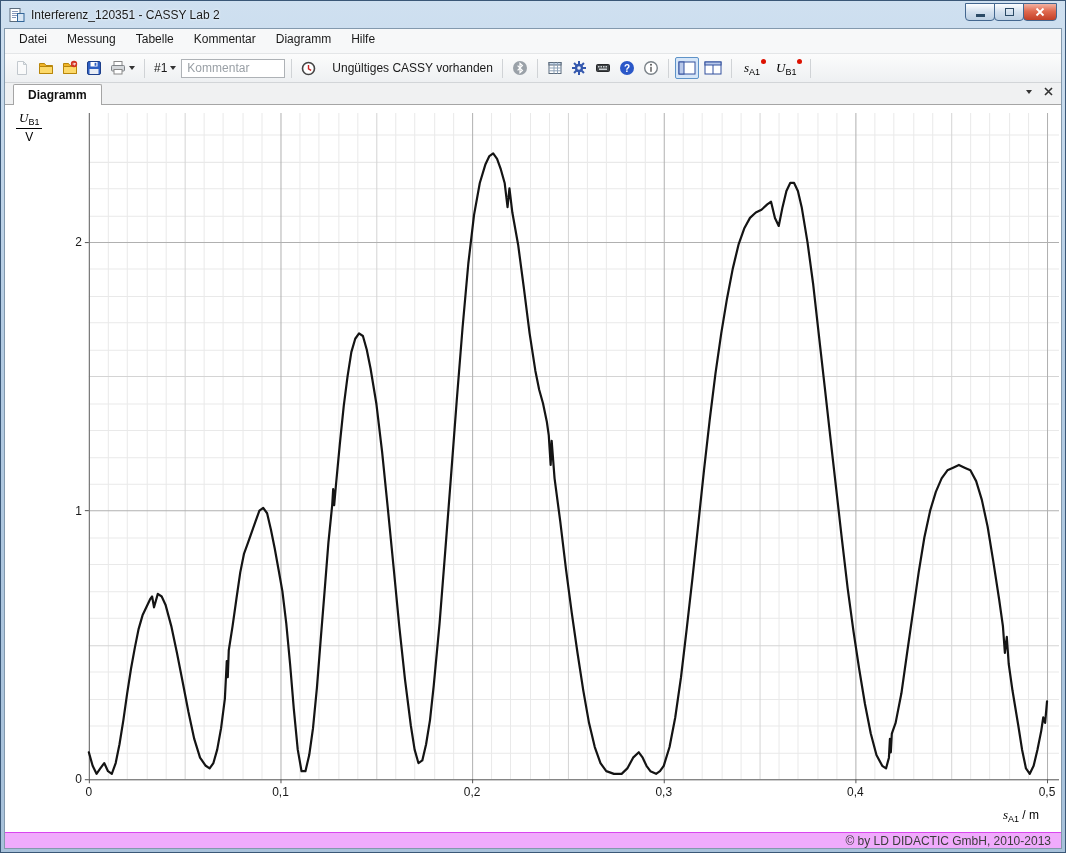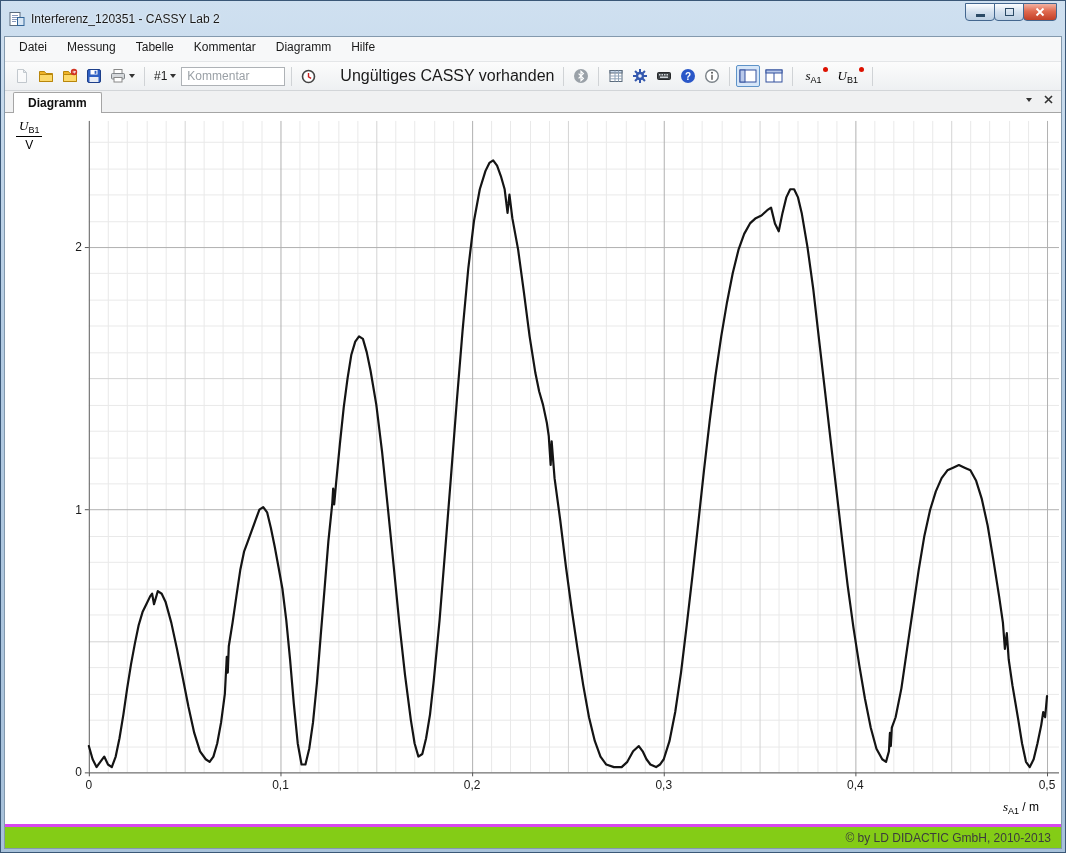--- a/index.html
+++ b/index.html
@@ -8,21 +8,21 @@
   .window {
     width:1066px; height:853px;
     border:1px solid #3a5777;
     background:linear-gradient(180deg,#cfe0f0 0%,#b3cbe2 40%,#a7c1da 100%);
     padding:0 3px 3px 3px;
     display:flex; flex-direction:column;
     overflow:hidden;
   }
 
   
-  .titlebar { height:35px; display:flex; align-items:center; gap:6px; padding:0 5px; }
+  .titlebar { height:27px; display:flex; align-items:center; gap:6px; padding:0 5px; }
   .app-icon { width:16px; height:16px; flex:0 0 auto; }
   .title-text { font-size:12px; color:#1a1a1a; flex:1; white-space:nowrap; overflow:hidden; text-shadow:0 0 3px #fff; }
   .win-buttons { display:flex; align-items:flex-start; height:100%; padding-top:2px; }
   .win-btn {
     width:30px; height:18px; display:flex; align-items:center; justify-content:center;
     border:1px solid #44678f; border-radius:0 0 4px 4px; margin-left:-1px;
     background:linear-gradient(180deg,#fdfeff,#d3e0ee 50%,#bccfe2);
     cursor:default;
   }
   .win-btn.close { width:34px; background:linear-gradient(180deg,#f2b2a2,#e06a50 45%,#c33f27); }
@@ -38,21 +38,21 @@
   
   .toolbar { height:29px; background:linear-gradient(180deg,#fcfcfc,#eef0f2); border-bottom:1px solid #d2d5d8; display:flex; align-items:center; padding:0 6px; gap:2px; }
   .tb-sep { width:1px; height:19px; background:#d0d3d6; margin:0 4px; flex:0 0 auto; }
   .tb-btn { height:22px; min-width:22px; display:flex; align-items:center; justify-content:center; border:1px solid transparent; border-radius:2px; padding:0 2px; gap:3px; cursor:default; }
   .tb-btn.selected { background:#d6e6f8; border-color:#5e93c8; }
   .tb-btn.disabled { opacity:.55; }
   .tri-down { width:0; height:0; border-left:3.5px solid transparent; border-right:3.5px solid transparent; border-top:4px solid #333; }
   .dataset-label { font-size:12px; color:#1a1a1a; }
   .comment-input { width:104px; height:19px; border:1px solid #aeb2b6; font-family:"Liberation Sans",sans-serif; font-size:12px; padding:0 5px; color:#333; background:#fff; }
   .comment-input::placeholder { color:#9aa0a6; }
-  .cassy-status { font-size:16px; color:#1a1a1a; margin-left:21px; white-space:nowrap; }
+  .cassy-status { font-size:12px; color:#1a1a1a; margin-left:13px; white-space:nowrap; }
   .qty-btn { position:relative; font-size:12px; padding:2px 7px 2px 5px; }
   .qty-sym { font-family:"Liberation Serif",serif; font-style:italic; font-size:13px; }
   .qty-sub { font-size:9px; vertical-align:-3px; }
   .red-dot { position:absolute; top:1px; right:1px; width:5px; height:5px; border-radius:50%; background:#dd1100; }
 
   
   .tabbar { height:22px; background:#f0f1f2; display:flex; align-items:flex-end; border-bottom:1px solid #a5a5a5; position:relative; }
   .tab {
     margin-left:8px; padding:3px 14px 3px 14px; font-size:12px; font-weight:bold; color:#111;
     background:#fff; border:1px solid #a5a5a5; border-bottom:none; border-radius:2px 2px 0 0;
@@ -65,21 +65,21 @@
   .chart-panel { flex:1; position:relative; background:#fff; min-height:0; }
   .chart-svg { position:absolute; inset:0; width:100%; height:100%; }
   .y-axis-label { position:absolute; left:11px; top:5px; text-align:center; font-size:12px; color:#000; z-index:3; cursor:default; }
   .frac-num { border-bottom:1px solid #000; padding:0 3px 1px 3px; }
   .axis-sym { font-family:"Liberation Serif",serif; font-style:italic; font-size:13px; }
   .axis-sub { font-size:9px; vertical-align:-3px; }
   .frac-den { padding-top:1px; }
   .x-axis-label { position:absolute; right:22px; bottom:8px; font-size:12px; color:#000; z-index:3; cursor:default; }
 
   
-  .statusbar { height:24px; background:#84cc16; border-top:3px solid #d946ef; display:flex; align-items:center; justify-content:flex-end; padding:0 10px; }
+  .statusbar { height:16px; background:#f0abfc; border-top:1px solid #d946ef; display:flex; align-items:center; justify-content:flex-end; padding:0 10px; }
   .copyright { font-size:12px; color:#3c3c3c; }
 </style>
 </head>
 <body>
 
 <div class="window">
 
   <div class="titlebar">
     <span class="app-icon">
       <svg width="16" height="16">

